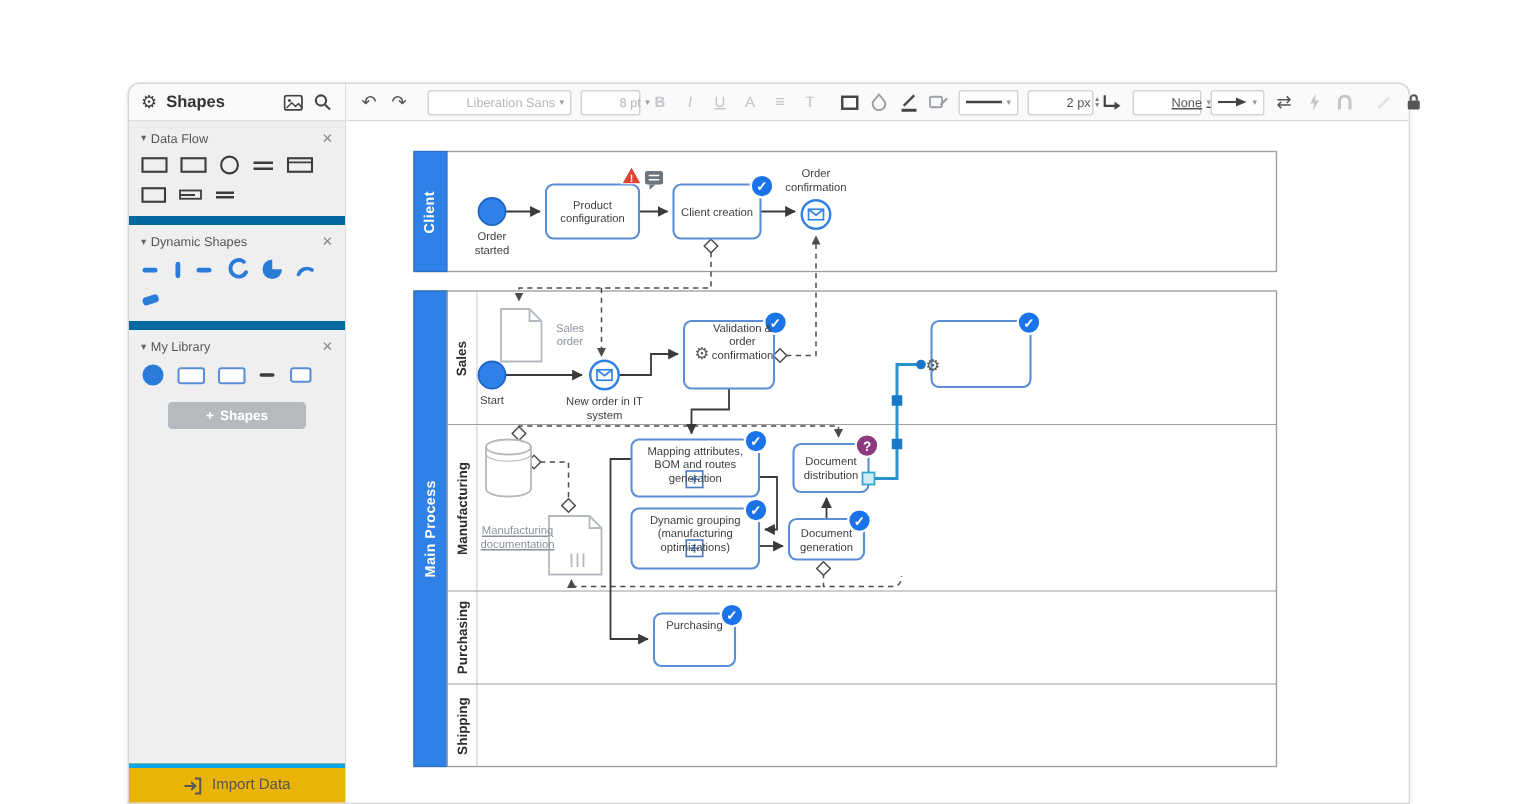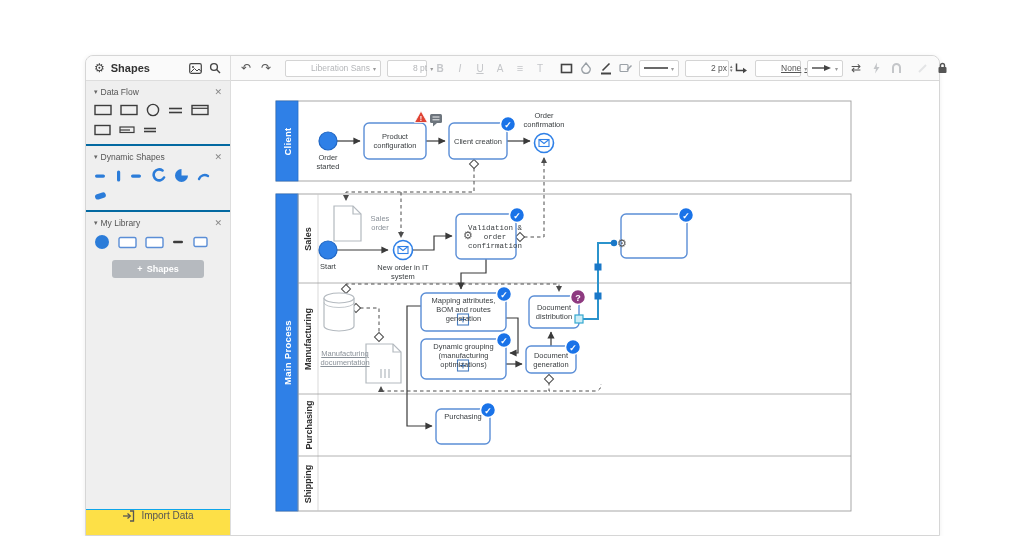--- a/index.html
+++ b/index.html
@@ -8,31 +8,31 @@
   .window { position:absolute; left:85px; top:55px; width:855px; height:481px;
     background:#fff; border:1px solid #d6d6d6; border-radius:8px 8px 0 0;
     box-shadow:0 1px 5px rgba(0,0,0,.07); display:flex; }
 
   
   .sidebar { width:145px; flex:0 0 145px; display:flex; flex-direction:column; border-right:1px solid #ddd; background:#efefef; border-radius:8px 0 0 0; }
   .sidebar-header { height:25px; background:#fafafa; border-bottom:1px solid #ddd; display:flex; align-items:center; padding:0 8px; gap:6px; border-radius:8px 0 0 0; }
   .sidebar-title { font-size:11px; font-weight:bold; color:#333; flex:1; }
   .sb-hicon { width:14px; height:14px; display:flex; align-items:center; justify-content:center; color:#444; }
   .gear-glyph { font-size:12px; color:#444; line-height:1; }
-  .section { padding:6px 8px 8px 8px; border-bottom:2px solid #0369a1; }
+  .section { padding:6px 8px 8px 8px; border-bottom:6px solid #0369a1; }
   .section-head { display:flex; align-items:center; font-size:8.5px; color:#555; margin-bottom:6px; }
   .section-caret { font-size:7px; color:#666; margin-right:3px; }
   .section-title { flex:1; }
   .section-close { color:#888; font-size:9px; cursor:pointer; }
   .glyph-row { display:flex; flex-wrap:wrap; gap:7px 8px; align-items:center; }
   .glyph { display:inline-flex; align-items:center; justify-content:center; }
   .add-shapes-btn { margin:10px auto 2px auto; display:flex; align-items:center; justify-content:center; gap:4px;
     width:92px; height:18px; background:#b6babf; color:#fff; font-size:9px; font-weight:bold; border-radius:3px; }
   .sidebar-fill { flex:1; }
-  .import-row { height:26px; background:#fde047; border-top:1px solid #0ea5e9; display:flex; justify-content:center; gap:6px; font-size:10px; color:#555; }
+  .import-row { height:26px; background:#eab308; border-top:3px solid #0ea5e9; display:flex; align-items:center; justify-content:center; gap:6px; font-size:10px; color:#555; }
 
   
   .main { flex:1; display:flex; flex-direction:column; min-width:0; }
   .toolbar { height:25px; background:#fafafa; border-bottom:1px solid #d8d8d8; display:flex; align-items:center; gap:6px; padding:0 8px; border-radius:0 8px 0 0; }
   .tb-icon { display:flex; align-items:center; justify-content:center; min-width:14px; height:16px; color:#555; font-size:12px; }
   .tb-icon.dis { color:#c4c6c9; }
   .tb-sel { display:flex; align-items:center; gap:3px; border:1px solid #d4d4d4; background:#fff; border-radius:2px; height:17px; padding:0 4px; font-size:8.5px; color:#b4b6b9; }
   .tb-sel .val { white-space:nowrap;padding-left:21px; }
   .tb-sel.dark { color:#555; }
   .tb-caret { font-size:6px; color:#999; }
@@ -509,21 +509,21 @@
           <span>Shipping</span>
         </div>
 
       <div class="node-label" style="left:75px;top:72px;width:44px;">Order started</div>
       <div class="node-label" style="left:135px;top:44px;width:58px;height:32px;">Product configuration</div>
       <div class="node-label" style="left:220px;top:44px;width:54px;height:32px;">Client creation</div>
       <div class="node-label" style="left:286px;top:30px;width:54px;">Order confirmation</div>
       <div class="node-label gray" style="left:132px;top:133px;width:34px;">Sales order</div>
       <div class="node-label" style="left:83px;top:181px;width:28px;">Start</div>
       <div class="node-label" style="left:140px;top:182px;width:64px;">New order in IT system</div>
-      <div class="node-label" style="left:244px;top:136px;width:40px;height:40px;font-family:Liberation Mono, monospace;">Validation &amp; order confirmation</div>
+      <div class="node-label" style="left:244px;top:126px;width:40px;height:40px;">Validation &amp; order confirmation</div>
       <div class="node-label" style="left:193px;top:215px;width:79px;">Mapping attributes, BOM and routes generation</div>
       <div class="node-label" style="left:193px;top:261px;width:79px;">Dynamic grouping (manufacturing optimizations)</div>
       <div class="node-label" style="left:300px;top:219px;width:46px;height:24px;">Document distribution</div>
       <div class="node-label" style="left:297px;top:267px;width:46px;height:23px;">Document generation</div>
       <div class="node-label gray" style="left:92px;top:268px;width:44px;text-decoration:underline;">Manufacturing documentation</div>
       <div class="node-label" style="left:207px;top:331px;width:50px;">Purchasing</div>
     </div>
   </div>
 </div>
 

